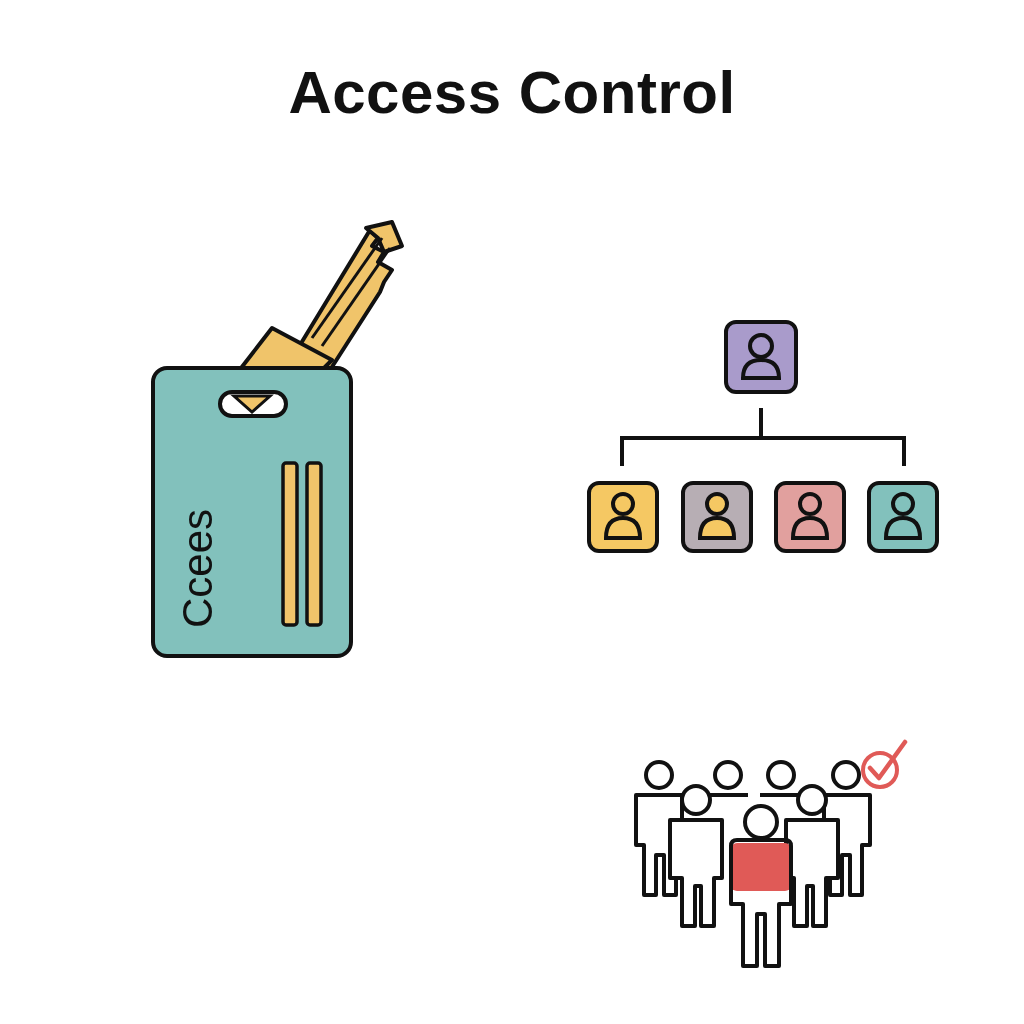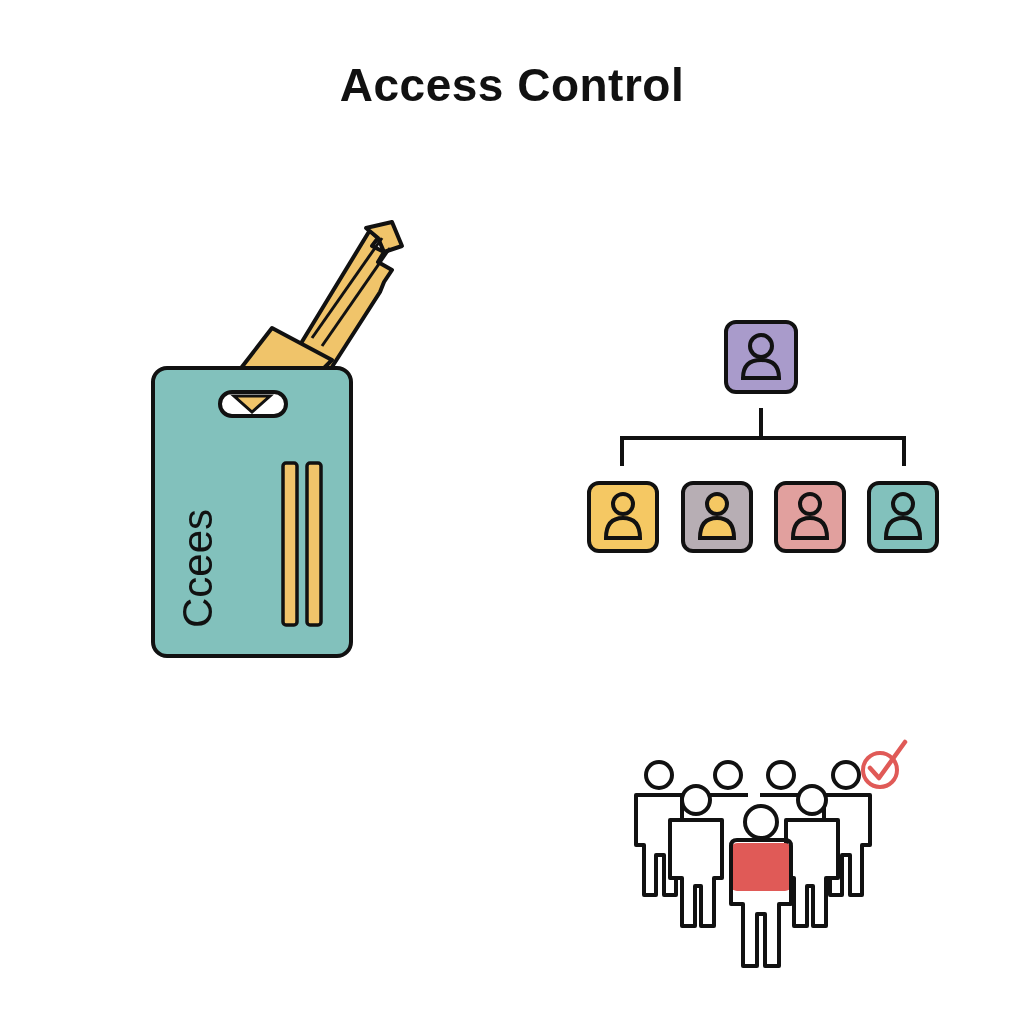--- a/index.html
+++ b/index.html
@@ -1,17 +1,17 @@
 <!DOCTYPE html>
 <html><head>
 <meta charset="utf-8">
 <style>
   html, body { margin:0; padding:0; background:#ffffff; }
   body { width:1024px; height:1024px; position:relative; overflow:hidden; font-family:"Liberation Sans", sans-serif; }
-  .title { position:absolute; left:0; top:58px; width:1024px; text-align:center; font-size:46px; font-weight:bold; color:#111; letter-spacing:0.5px; }
+  .title { position:absolute; left:0; top:58px; width:1024px; text-align:center; font-size:60px; font-weight:bold; color:#111; letter-spacing:0.5px; }
   svg { position:absolute; left:0; top:0; }
 </style>
 </head>
 <body>
 
 <div class="title">Access Control</div>
 
 <svg width="1024" height="1024" viewBox="0 0 1024 1024">
 
   <g stroke="#111" stroke-width="4" stroke-linejoin="round">

